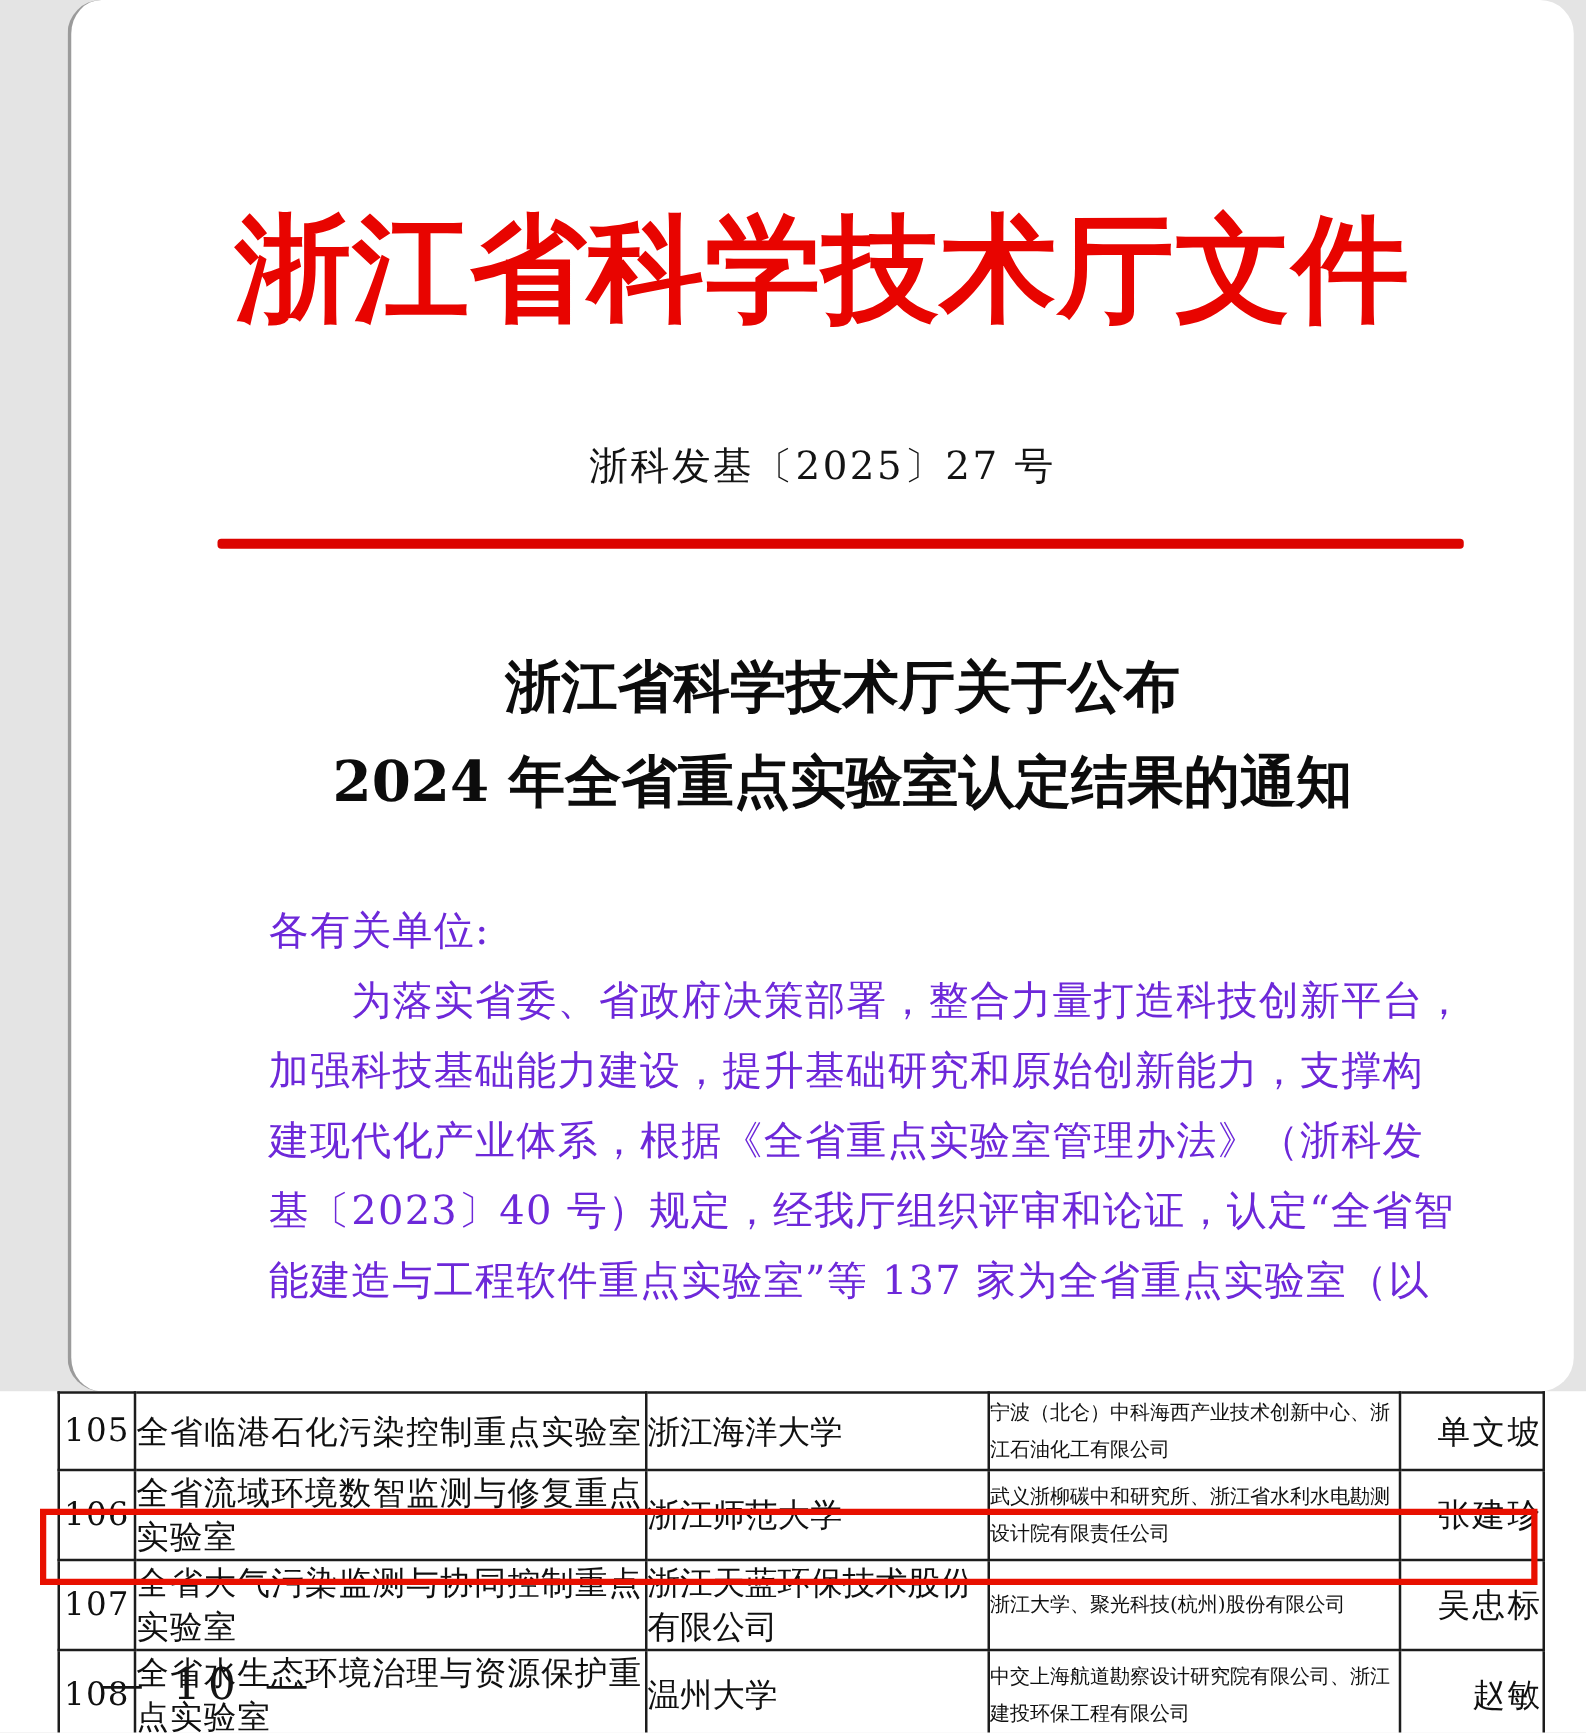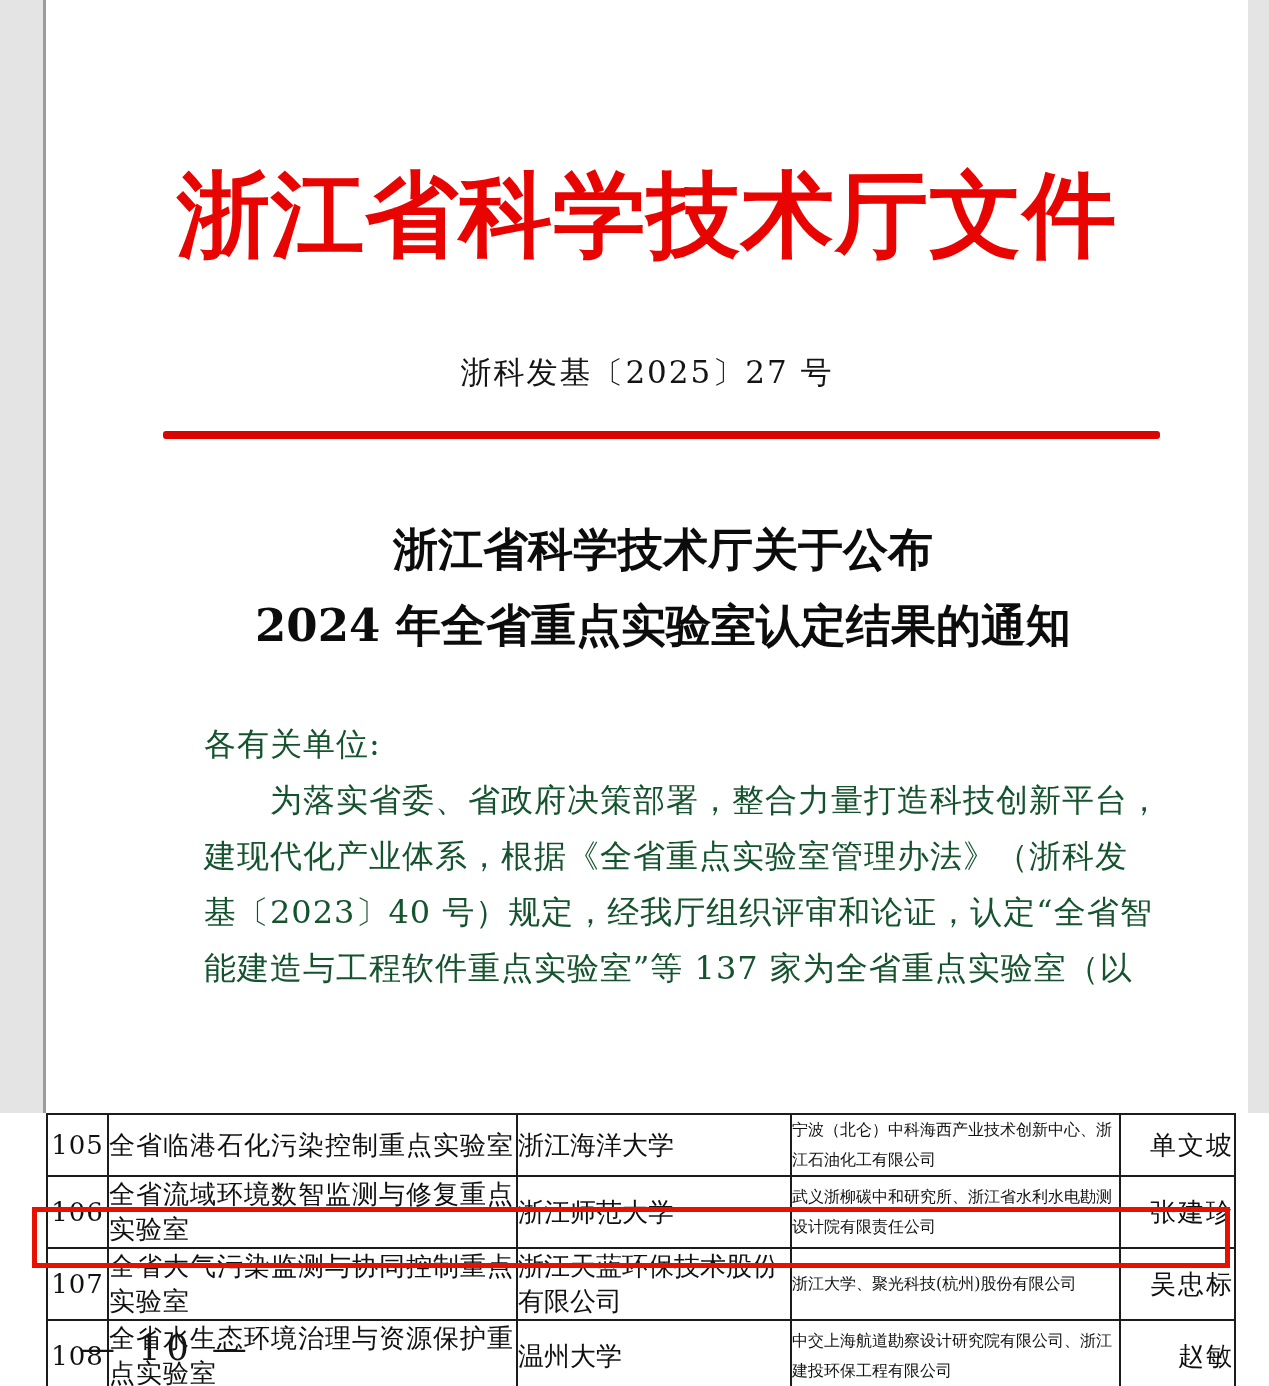--- a/index.html
+++ b/index.html
@@ -10,27 +10,28 @@
   .canvas {
     position: relative;
     width: 1269px;
     height: 1386px;
     background: #e4e4e4;
     overflow: hidden;
   }
   
   .page {
     position: absolute;
-    left: 43px;
+    left: 54px;
     top: 0;
     width: 1205px;
     height: 1113px;
     background: #ffffff;
     border-left: 3px solid #9b9b9b;
     box-sizing: border-box;
+    border-radius: 27px;
   }
   .doc-title {
     position: absolute;
     left: 0;
     top: 140px;
     width: 100%;
     text-align: center;
     font-size: 93px;
     font-weight: bold;
     color: #e80400;
@@ -69,21 +70,21 @@
     padding-left: 16px;
   }
   .subtitle.line1 { top: 520px; }
   .subtitle.line2 { top: 596px; }
   .body-block {
     position: absolute;
     left: 158px;
     top: 716px;
     width: 910px;
     font-size: 32px;
-    color: #14532d;
+    color: #6d28d9;
   }
   .body-line {
     height: 56px;
     line-height: 56px;
     white-space: nowrap;
     letter-spacing: 1px;
   }
   .body-line.indent { padding-left: 66px; }
   
   .bottom-band {
@@ -161,20 +162,21 @@
 
     <div class="red-rule"></div>
 
     <div class="subtitle line1">浙江省科学技术厅关于公布</div>
 
     <div class="subtitle line2">2024 年全省重点实验室认定结果的通知</div>
 
     <div class="body-block">
       <div class="body-line">各有关单位:</div>
       <div class="body-line indent">为落实省委、省政府决策部署，整合力量打造科技创新平台，</div>
+      <div class="body-line">加强科技基础能力建设，提升基础研究和原始创新能力，支撑构</div>
       <div class="body-line">建现代化产业体系，根据《全省重点实验室管理办法》（浙科发</div>
       <div class="body-line">基〔2023〕40 号）规定，经我厅组织评审和论证，认定“全省智</div>
       <div class="body-line">能建造与工程软件重点实验室”等 137 家为全省重点实验室（以</div>
     </div>
   </div>
 
   <div class="bottom-band"></div>
 
   <table class="result-table">
     <colgroup>

